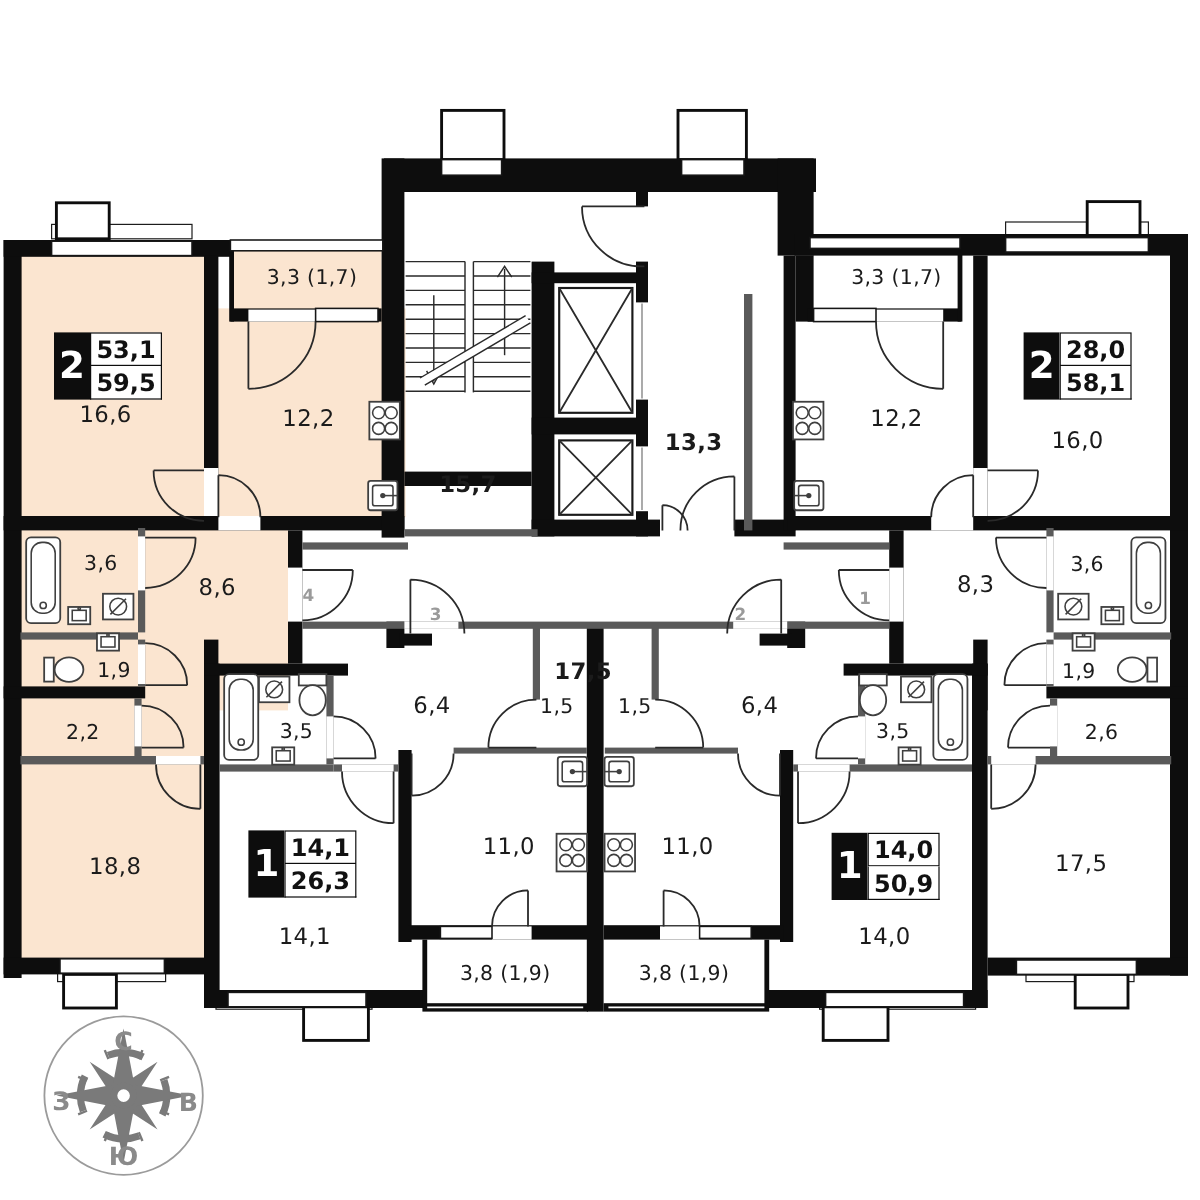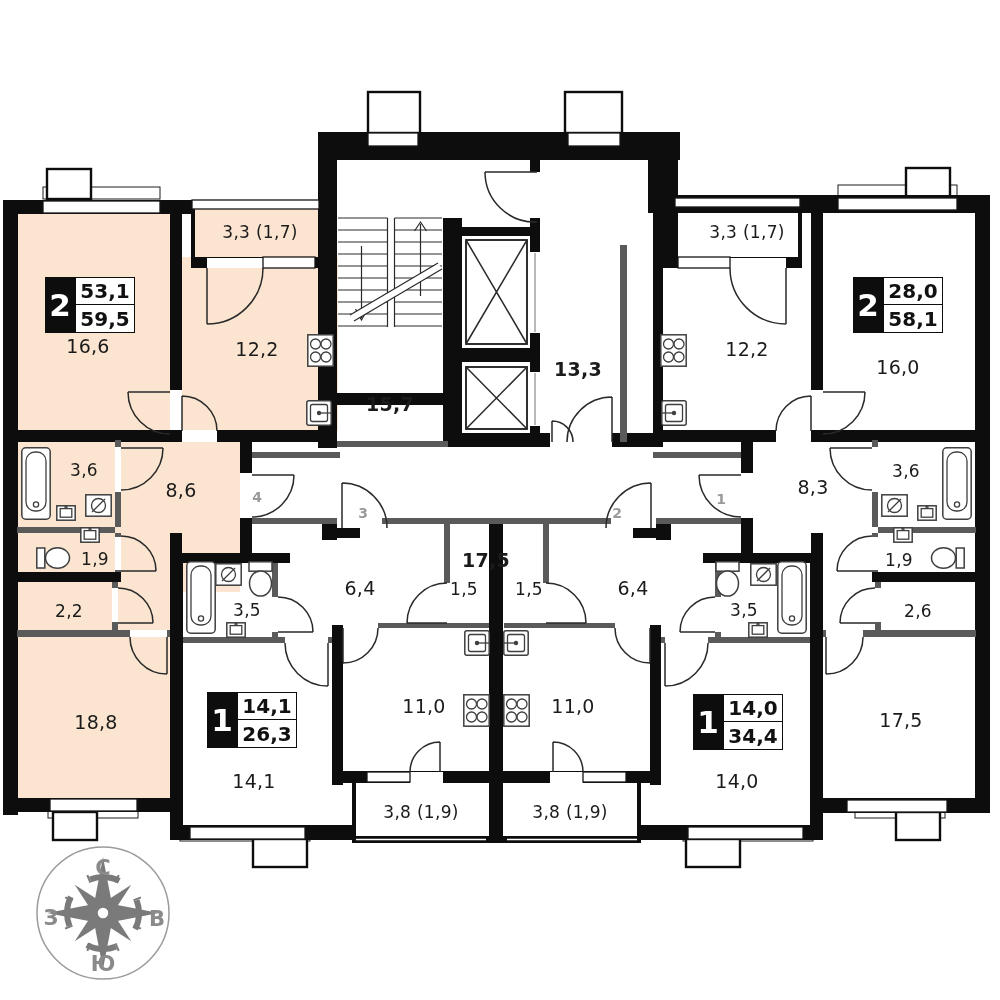--- a/index.html
+++ b/index.html
@@ -410,16 +410,16 @@
     <div class="bx">1</div>
     <div class="areas">
       <div class="cell">14,1</div>
       <div class="cell bot">26,3</div>
     </div>
   </div>
   <div class="badge" style="left:693px;top:694px">
     <div class="bx">1</div>
     <div class="areas">
       <div class="cell">14,0</div>
-      <div class="cell bot">34,4</div>
+      <div class="cell bot">50,9</div>
     </div>
   </div>
 </div>
 
 </body></html>

